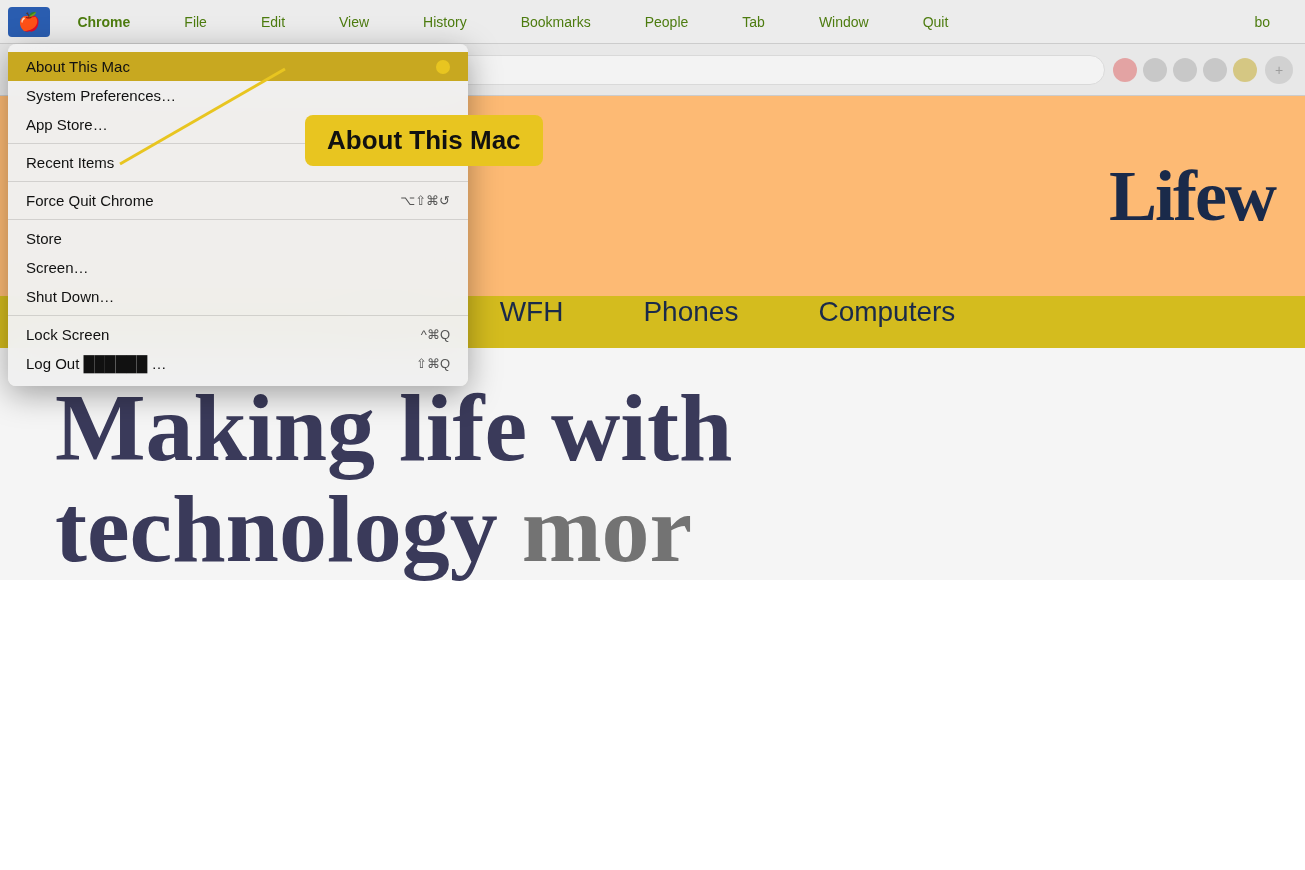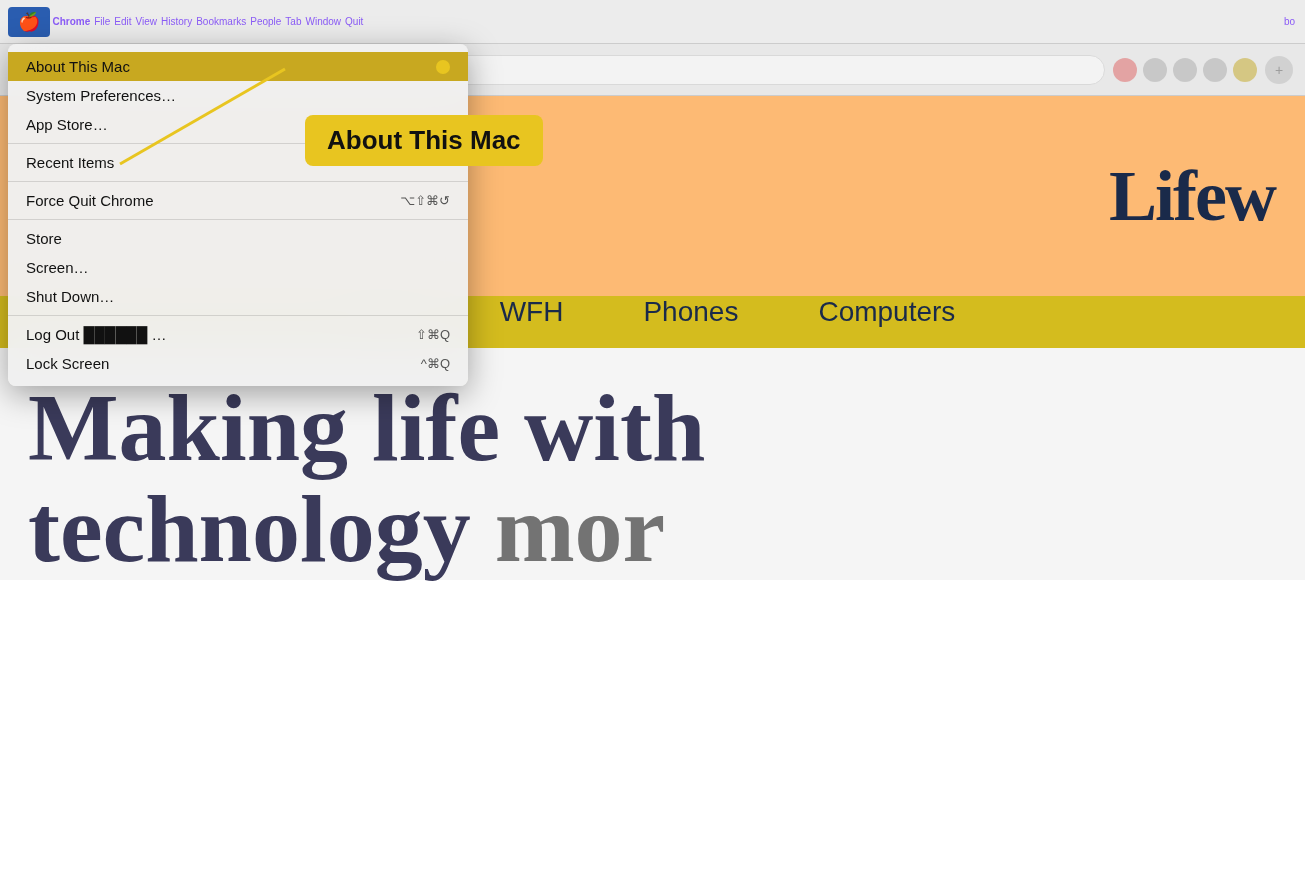--- a/index.html
+++ b/index.html
@@ -17,24 +17,24 @@
       display: flex;
       align-items: center;
       background: rgba(235,235,235,0.95);
       height: 44px;
       padding: 0 8px;
       position: relative;
       z-index: 200;
       border-bottom: 1px solid #ccc;
     }
     .menubar-item {
-      padding: 4px 2px;
-      font-size: 10px;
+      padding: 4px 27px;
+      font-size: 14px;
       font-weight: 400;
-      color: #8b5cf6;
+      color: #4d7c0f;
       cursor: pointer;
       border-radius: 4px;
       white-space: nowrap;
     }
     .menubar-item.active {
       background: #2a5db0;
       color: #fff;
     }
     .menubar-item.apple {
       font-size: 18px;
@@ -195,21 +195,21 @@
       padding: 0 40px 20px 40px;
     }
     .site-nav-item {
       font-size: 28px;
       color: #1a2a4a;
       font-weight: 500;
       cursor: pointer;
     }
     .site-hero {
       background: #f5f5f5;
-      padding: 30px 28px 0;
+      padding: 30px 55px 0;
       position: relative;
     }
     .hero-text-line1 {
       font-size: 96px;
       font-weight: 800;
       color: #3a3a5a;
       font-family: Georgia, serif;
       line-height: 1.05;
     }
     .hero-text-line2 {
@@ -324,26 +324,26 @@
     <div class="menu-item">
       <span>Screen…</span>
     </div>
     <div class="menu-item">
       <span>Shut Down…</span>
     </div>
   </div>
 
   <div class="menu-section">
     <div class="menu-item">
+      <span>Lock Screen</span>
+      <span class="shortcut">^⌘Q</span>
+    </div>
+    <div class="menu-item">
       <span>Log Out ██████ …</span>
       <span class="shortcut">⇧⌘Q</span>
-    </div>
-    <div class="menu-item">
-      <span>Lock Screen</span>
-      <span class="shortcut">^⌘Q</span>
     </div>
   </div>
 </div>
 
 <svg class="arrow-svg" width="320" height="130">
   <line x1="285" y1="25" x2="120" y2="120" stroke="#e8c520" stroke-width="3"></line>
 </svg>
 
 <div class="tooltip-container" style="top:115px; left:305px;">
   <div class="tooltip-box">About This Mac</div>

